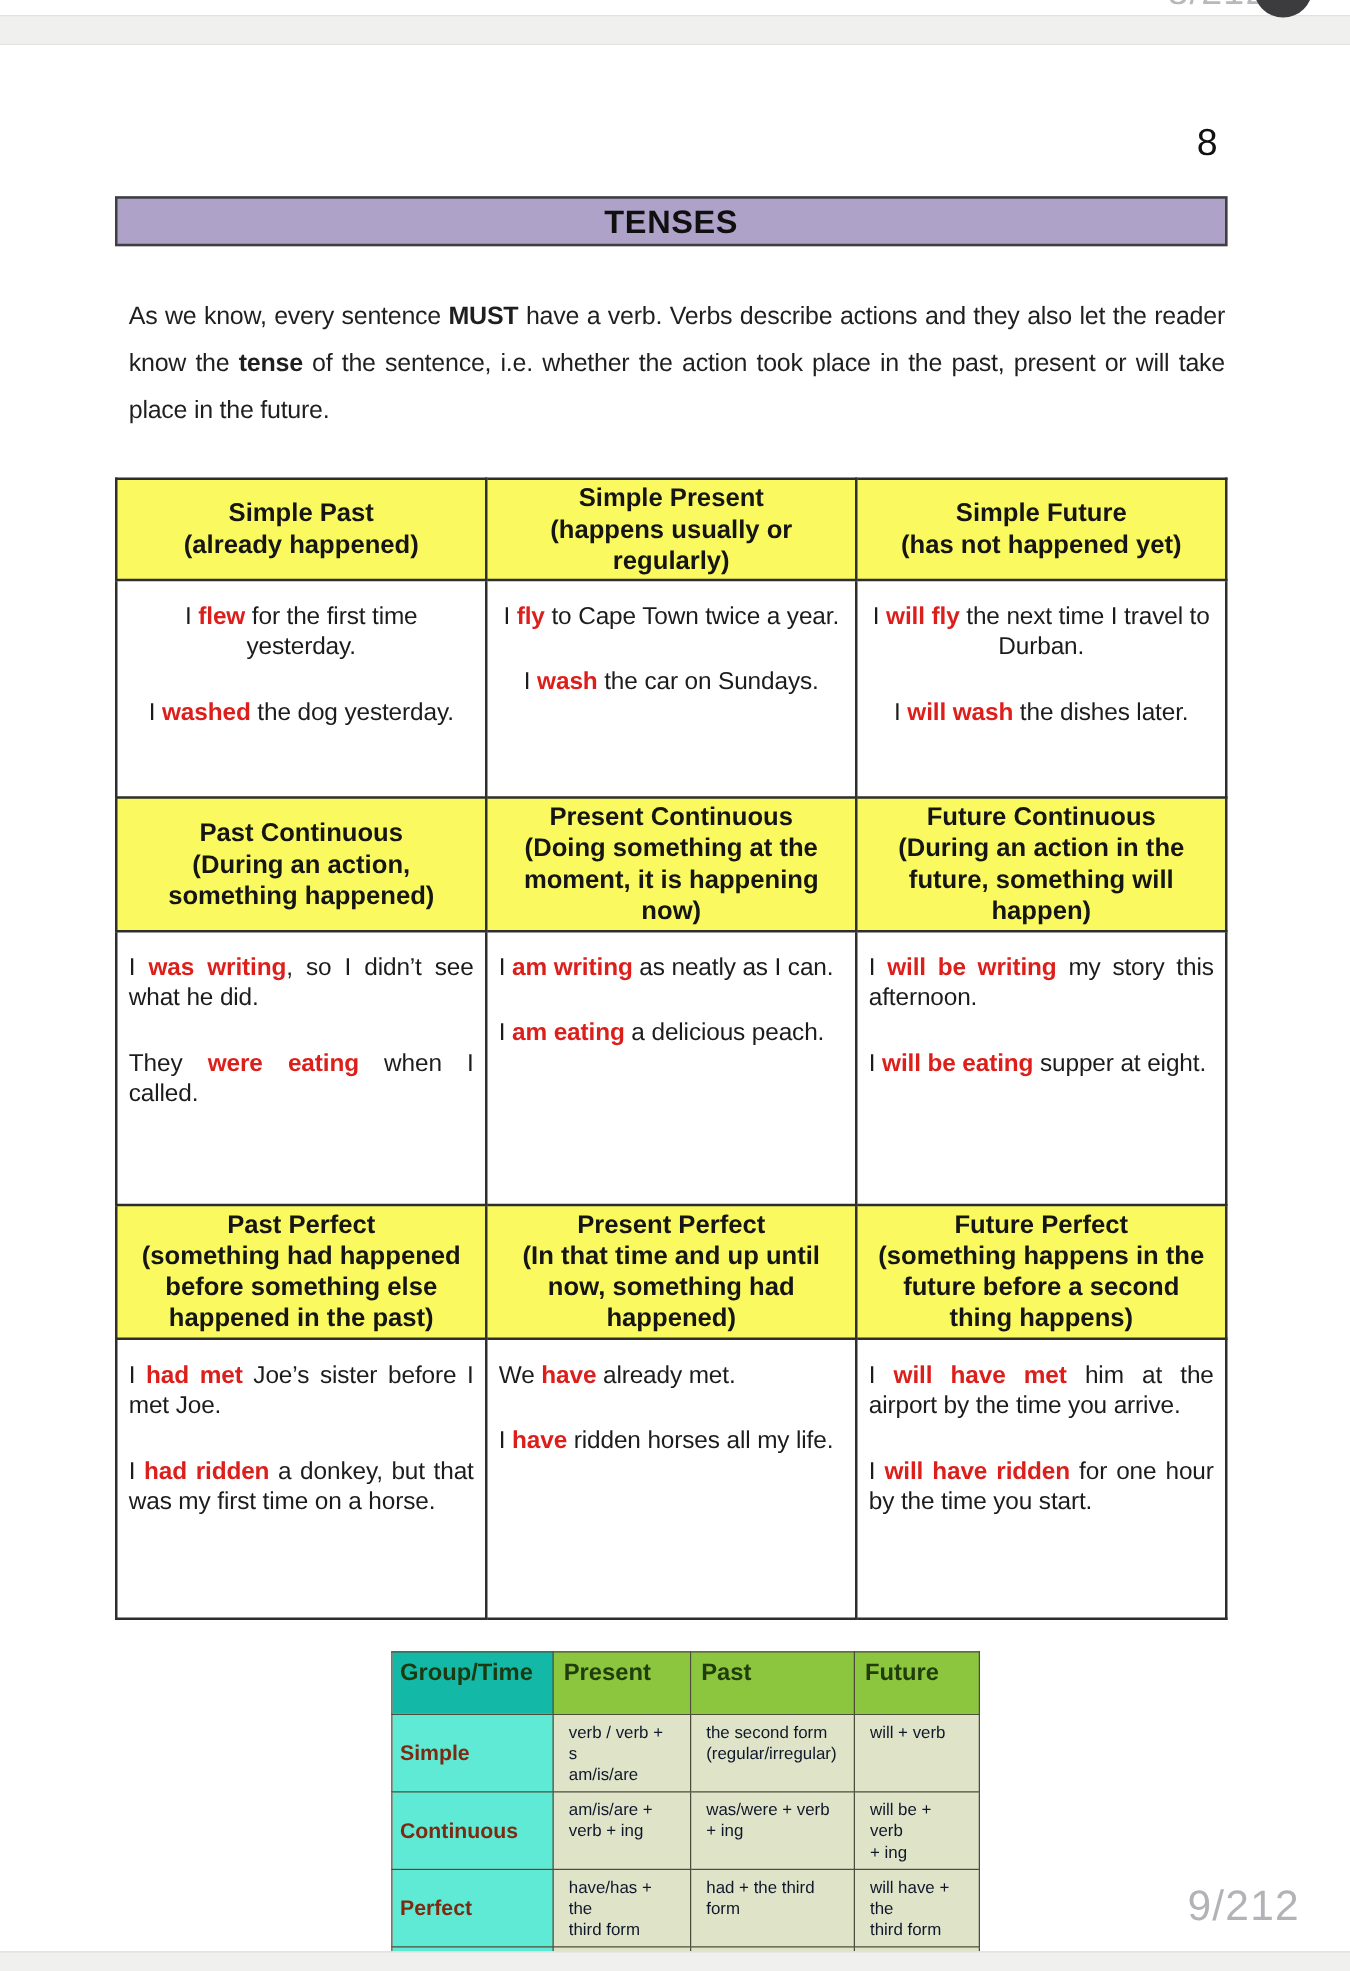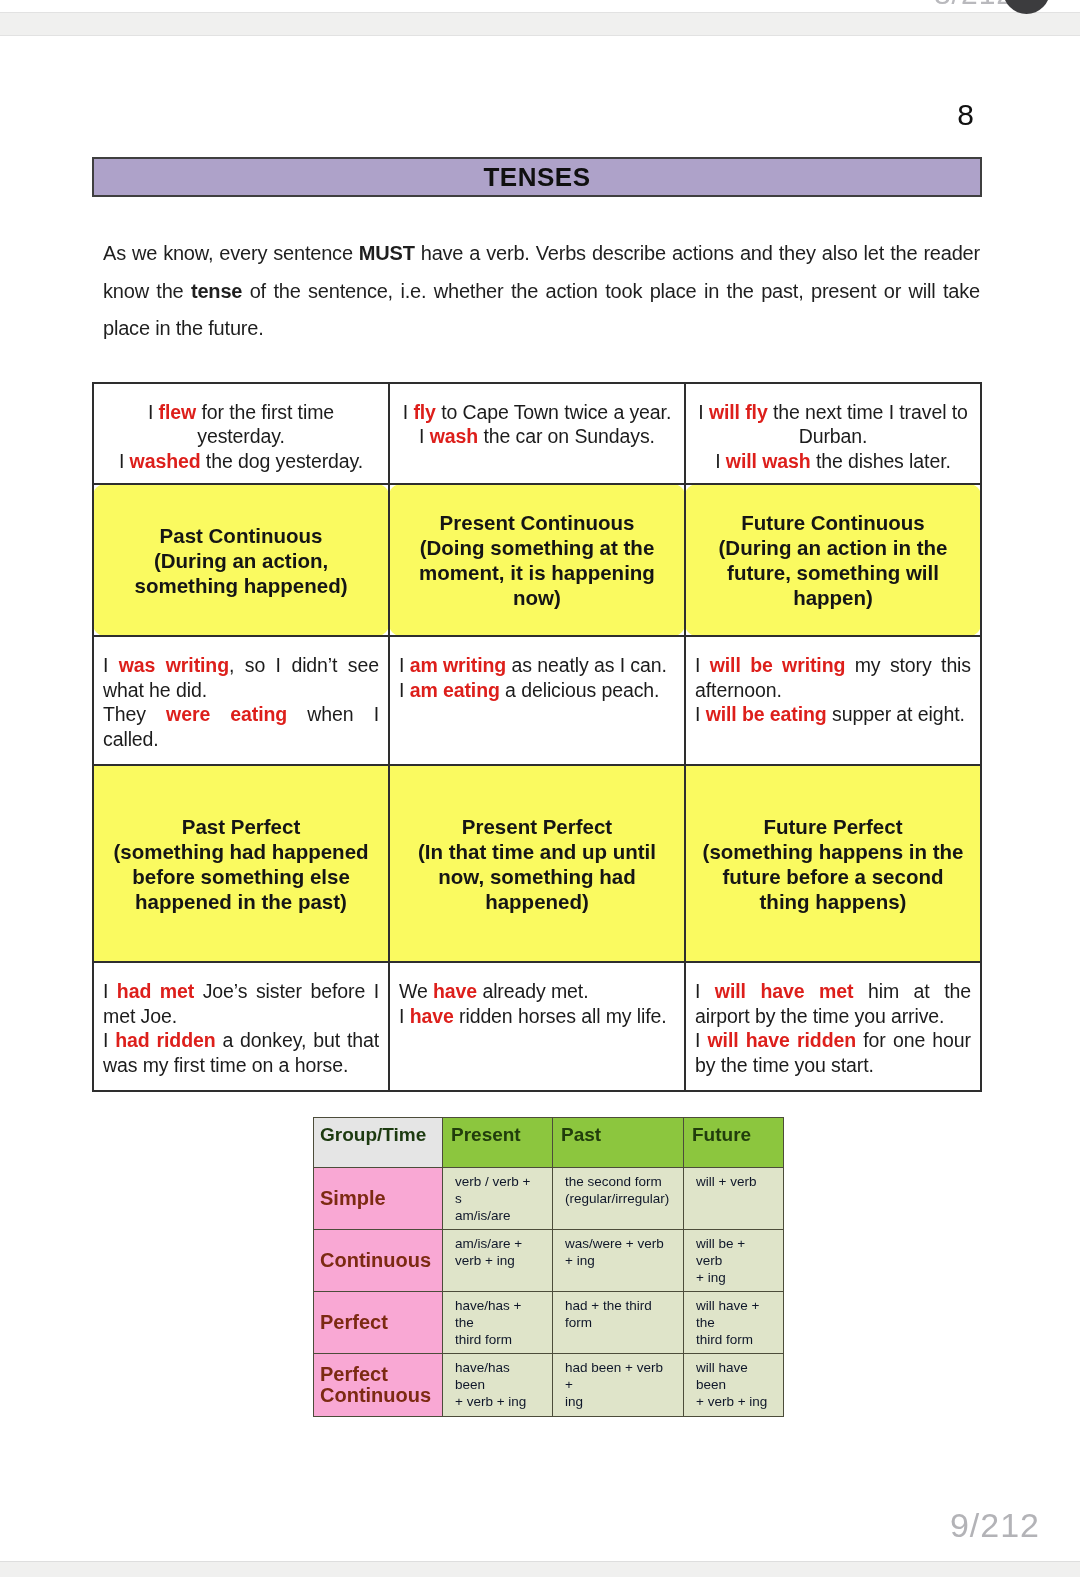--- a/index.html
+++ b/index.html
@@ -22,37 +22,37 @@
   .intro b{font-weight:bold;}
   
   .tense-table{margin:34px 0 0 92px;width:890px;border-collapse:collapse;table-layout:fixed;}
   .tense-table td{border:2px solid #2e2e2e;}
   .tense-table col{width:33.33%;}
   .th-cell{background:#fafa60;text-align:center;vertical-align:middle;font-weight:bold;
            font-size:20.5px;line-height:25px;white-space:pre-line;padding:2px 4px;color:#151515;}
   .ex-cell{background:#ffffff;vertical-align:top;padding:16px 9px 10px 9px;font-size:19.5px;
            line-height:24.5px;letter-spacing:-.1px;color:#1c1c1c;}
   .ex-cell p{margin:0;}
-  .ex-cell p + p{}
+  .ex-cell p + p{margin-top:28px;}
   .ex-cell.center{text-align:center;}
   .ex-cell.justify{text-align:justify;border-radius:29px;}
   .red{color:#dd1f1b;font-weight:bold;}
   .tense-table tr:nth-child(1) td{height:71px;}
   .tense-table tr:nth-child(2) td{height:146px;border-radius:12px;}
   .tense-table tr:nth-child(3) td{height:101px;}
   .tense-table tr:nth-child(4) td{height:191px;}
   .tense-table tr:nth-child(5) td{height:101px;}
   .tense-table tr:nth-child(6) td{height:196px;}
   
   .summary-table{margin:25px 0 0 313px;width:470px;border-collapse:collapse;table-layout:fixed;}
   .summary-table td{border:1.5px solid #4c4c3a;box-sizing:border-box;}
   .sc0{width:129px;} .sc1{width:110px;} .sc2{width:131px;} .sc3{width:100px;}
-  .st-corner{background:#e5e5e5;color:#1c3a10;font-weight:bold;font-size:19px;padding:6px 6px;vertical-align:top;}
+  .st-corner{background:#14b8a6;color:#1c3a10;font-weight:bold;font-size:19px;padding:6px 6px;vertical-align:top;}
   .st-head{background:#8cc63e;color:#213d0c;font-weight:bold;font-size:19px;padding:6px 8px;vertical-align:top;}
-  .st-label{background:#f9a8d4;color:#7c2a12;font-weight:bold;font-size:20px;line-height:21px;
+  .st-label{background:#5eead4;color:#7c2a12;font-weight:bold;font-size:17px;line-height:21px;
             padding:4px 6px;vertical-align:middle;white-space:pre-line;}
   .st-cell{background:#dfe4c9;color:#0f172a;font-weight:normal;font-size:13.5px;line-height:17px;
            padding:5px 12px;vertical-align:top;white-space:pre-line;}
   .summary-table tr:nth-child(1) td{height:50px;}
   .summary-table tr:nth-child(2) td{height:51px;}
   .summary-table tr:nth-child(3) td{height:49px;}
   .summary-table tr:nth-child(4) td{height:52px;}
   .summary-table tr:nth-child(5) td{height:63px;}
   .viewer-counter{position:absolute;right:40px;top:1506px;font-size:34px;color:#b3b3b7;letter-spacing:1px;}
 </style>
@@ -78,20 +78,29 @@
     <p class="intro"><span>As we know, every sentence </span><b>MUST</b><span> have a verb. Verbs describe actions and they also let the reader know the </span><b>tense</b><span> of the sentence, i.e. whether the action took place in the past, present or will take place in the future.</span></p>
 
     <table class="tense-table">
       <colgroup>
           <col>
           <col>
           <col>
         </colgroup>
       <tbody>
           <tr>
+            <td class="th-cell">Simple Past
+(already happened)</td>
+            <td class="th-cell">Simple Present
+(happens usually or
+regularly)</td>
+            <td class="th-cell">Simple Future
+(has not happened yet)</td>
+          </tr>
+          <tr>
             <td class="ex-cell center">
               <p><span>I </span><b class="red">flew</b><span> for the first time yesterday.</span></p>
               <p><span>I </span><b class="red">washed</b><span> the dog yesterday.</span></p>
             </td>
             <td class="ex-cell center">
               <p><span>I </span><b class="red">fly</b><span> to Cape Town twice a year.</span></p>
               <p><span>I </span><b class="red">wash</b><span> the car on Sundays.</span></p>
             </td>
             <td class="ex-cell center">
               <p><span>I </span><b class="red">will fly</b><span> the next time I travel to Durban.</span></p>

